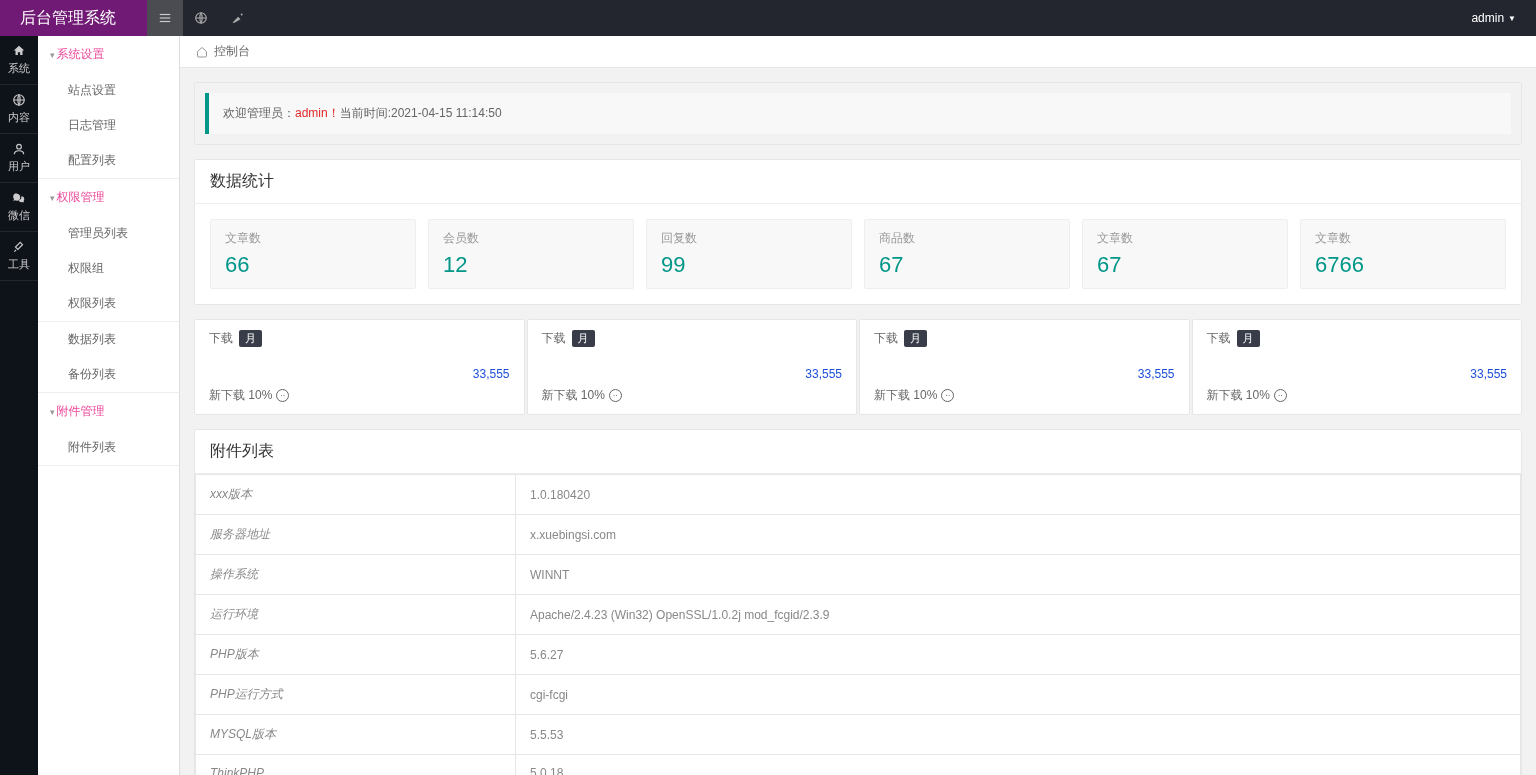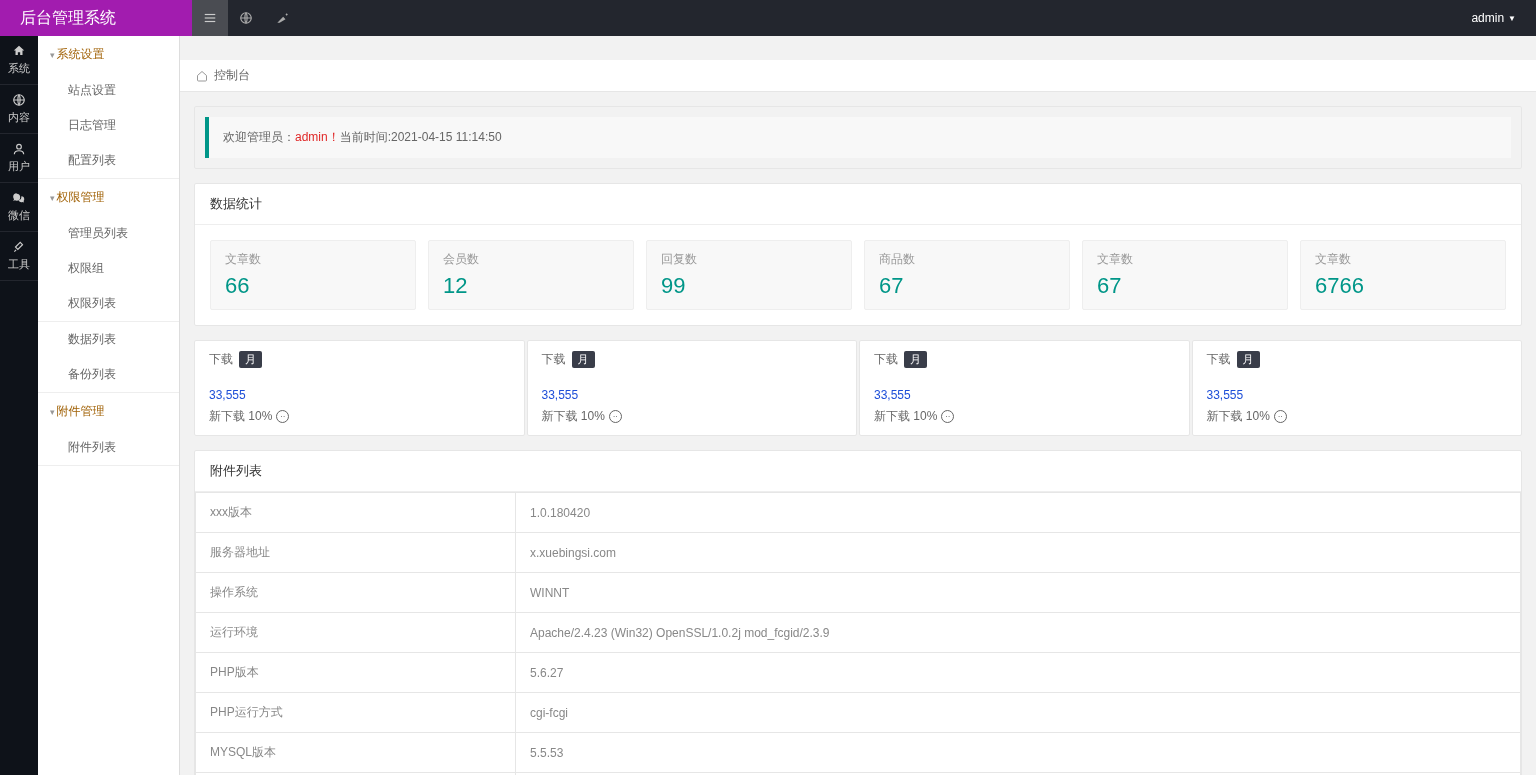--- a/index.html
+++ b/index.html
@@ -1,57 +1,57 @@
 <!DOCTYPE html>
 <html><head>
 <meta charset="utf-8">
 <style>
 *{margin:0;padding:0;box-sizing:border-box;}
 body{font-family:"Helvetica Neue",Arial,"Microsoft YaHei",sans-serif;font-size:12px;background:#f2f2f2;color:#666;}
 .topbar{background:#23262e;height:36px;display:flex;align-items:center;color:#eee;position:relative;}
-.logo{background:#a21caf;height:36px;line-height:36px;padding:0 20px;font-size:16px;color:#fff;width:192px;}
+.logo{background:#701a75;height:36px;line-height:36px;padding:0 20px;font-size:16px;color:#fff;width:147px;}
 .top-icons{display:flex;}
 .top-icon{width:36px;height:36px;display:flex;align-items:center;justify-content:center;color:#aaa;cursor:pointer;}
 .top-icon.active{background:#4a4c52;}
 .top-icon svg{width:14px;height:14px;}
 .top-user{margin-left:auto;padding:0 20px;color:#fff;display:flex;align-items:center;gap:4px;cursor:pointer;}
 .layout{display:flex;height:calc(100vh - 36px);}
 .leftnav{width:38px;background:#0e1219;color:#ccc;}
 .leftnav-item{display:flex;flex-direction:column;align-items:center;justify-content:center;padding:8px 0;cursor:pointer;gap:3px;border-bottom:1px solid #23262e;}
 .leftnav-item svg{width:14px;height:14px;}
 .leftnav-item span{font-size:11px;}
 .sidebar{width:142px;background:#fff;border-right:1px solid #ddd;overflow:auto;}
 .sb-group{border-bottom:1px solid #eee;}
-.sb-title{padding:10px 12px;color:#a16207;font-size:12px;cursor:pointer;display:flex;align-items:center;}
+.sb-title{padding:10px 12px;color:#ec4899;font-size:12px;cursor:pointer;display:flex;align-items:center;}
 .sb-title::before{content:"▾";font-size:9px;margin-right:2px;color:#999;}
 .sb-item{padding:9px 12px 9px 30px;color:#666;cursor:pointer;}
-.main{flex:1;display:flex;flex-direction:column;overflow:auto;margin-top:24px;}
+.main{flex:1;display:flex;flex-direction:column;overflow:auto;}
 .breadcrumb{background:#fff;border-bottom:1px solid #e6e6e6;padding:7px 16px;display:flex;align-items:center;gap:6px;}
 .breadcrumb svg{width:12px;height:12px;}
 .content{padding:14px;overflow:auto;flex:1;}
 .welcome{background:#f2f2f2;border:1px solid #e6e6e6;border-radius:2px;padding:10px;margin-bottom:14px;}
 .welcome-in{background:#f8f8f8;border-left:4px solid #009688;padding:12px 14px;}
 .welcome-in .admin{color:#e02828;}
 .panel{background:#fff;border:1px solid #e6e6e6;border-radius:2px;margin-bottom:14px;}
-.panel-h{padding:11px 15px;border-bottom:1px solid #eee;font-size:13px;color:#333;}
+.panel-h{padding:11px 15px;border-bottom:1px solid #eee;font-size:16px;color:#333;}
 .panel-b{padding:15px;}
 .stats-row{display:flex;gap:12px;}
 .stat{flex:1;background:#f8f8f8;border:1px solid #eee;border-radius:2px;padding:10px 14px;}
 .stat-l{color:#999;margin-bottom:5px;font-size:12px;}
 .stat-v{color:#009688;font-size:22px;}
-.dl-row{display:flex;gap:2px;margin-bottom:14px;}
+.dl-row{display:flex;gap:2px;margin-bottom:14px;text-align:right;}
 .dl-card{flex:1;background:#fff;border:1px solid #e6e6e6;border-radius:2px;padding:10px 14px;}
 .dl-title{margin-bottom:20px;display:flex;align-items:center;gap:6px;}
 .dl-badge{background:#393d49;color:#fff;padding:1px 6px;border-radius:2px;font-size:11px;}
 .dl-num{margin-bottom:6px;font-size:12px;color:#1d4ed8;}
 .dl-sub{color:#666;display:flex;align-items:center;gap:4px;}
 .face{display:inline-flex;align-items:center;justify-content:center;width:13px;height:13px;border:1px solid #666;border-radius:50%;font-size:8px;}
 table{width:100%;border-collapse:collapse;}
 td{padding:11px 14px;border:1px solid #e6e6e6;color:#888;font-size:12px;}
-td:first-child{width:320px;}
+td:first-child{width:320px;font-style:italic;}
 .tri{font-size:8px;}
 </style>
 </head>
 <body>
 
 <div class="topbar">
   <div class="logo">后台管理系统</div>
   <div class="top-icons">
     <div class="top-icon active">
       <svg viewBox="0 0 24 24" fill="none" stroke="#ccc" stroke-width="2">

